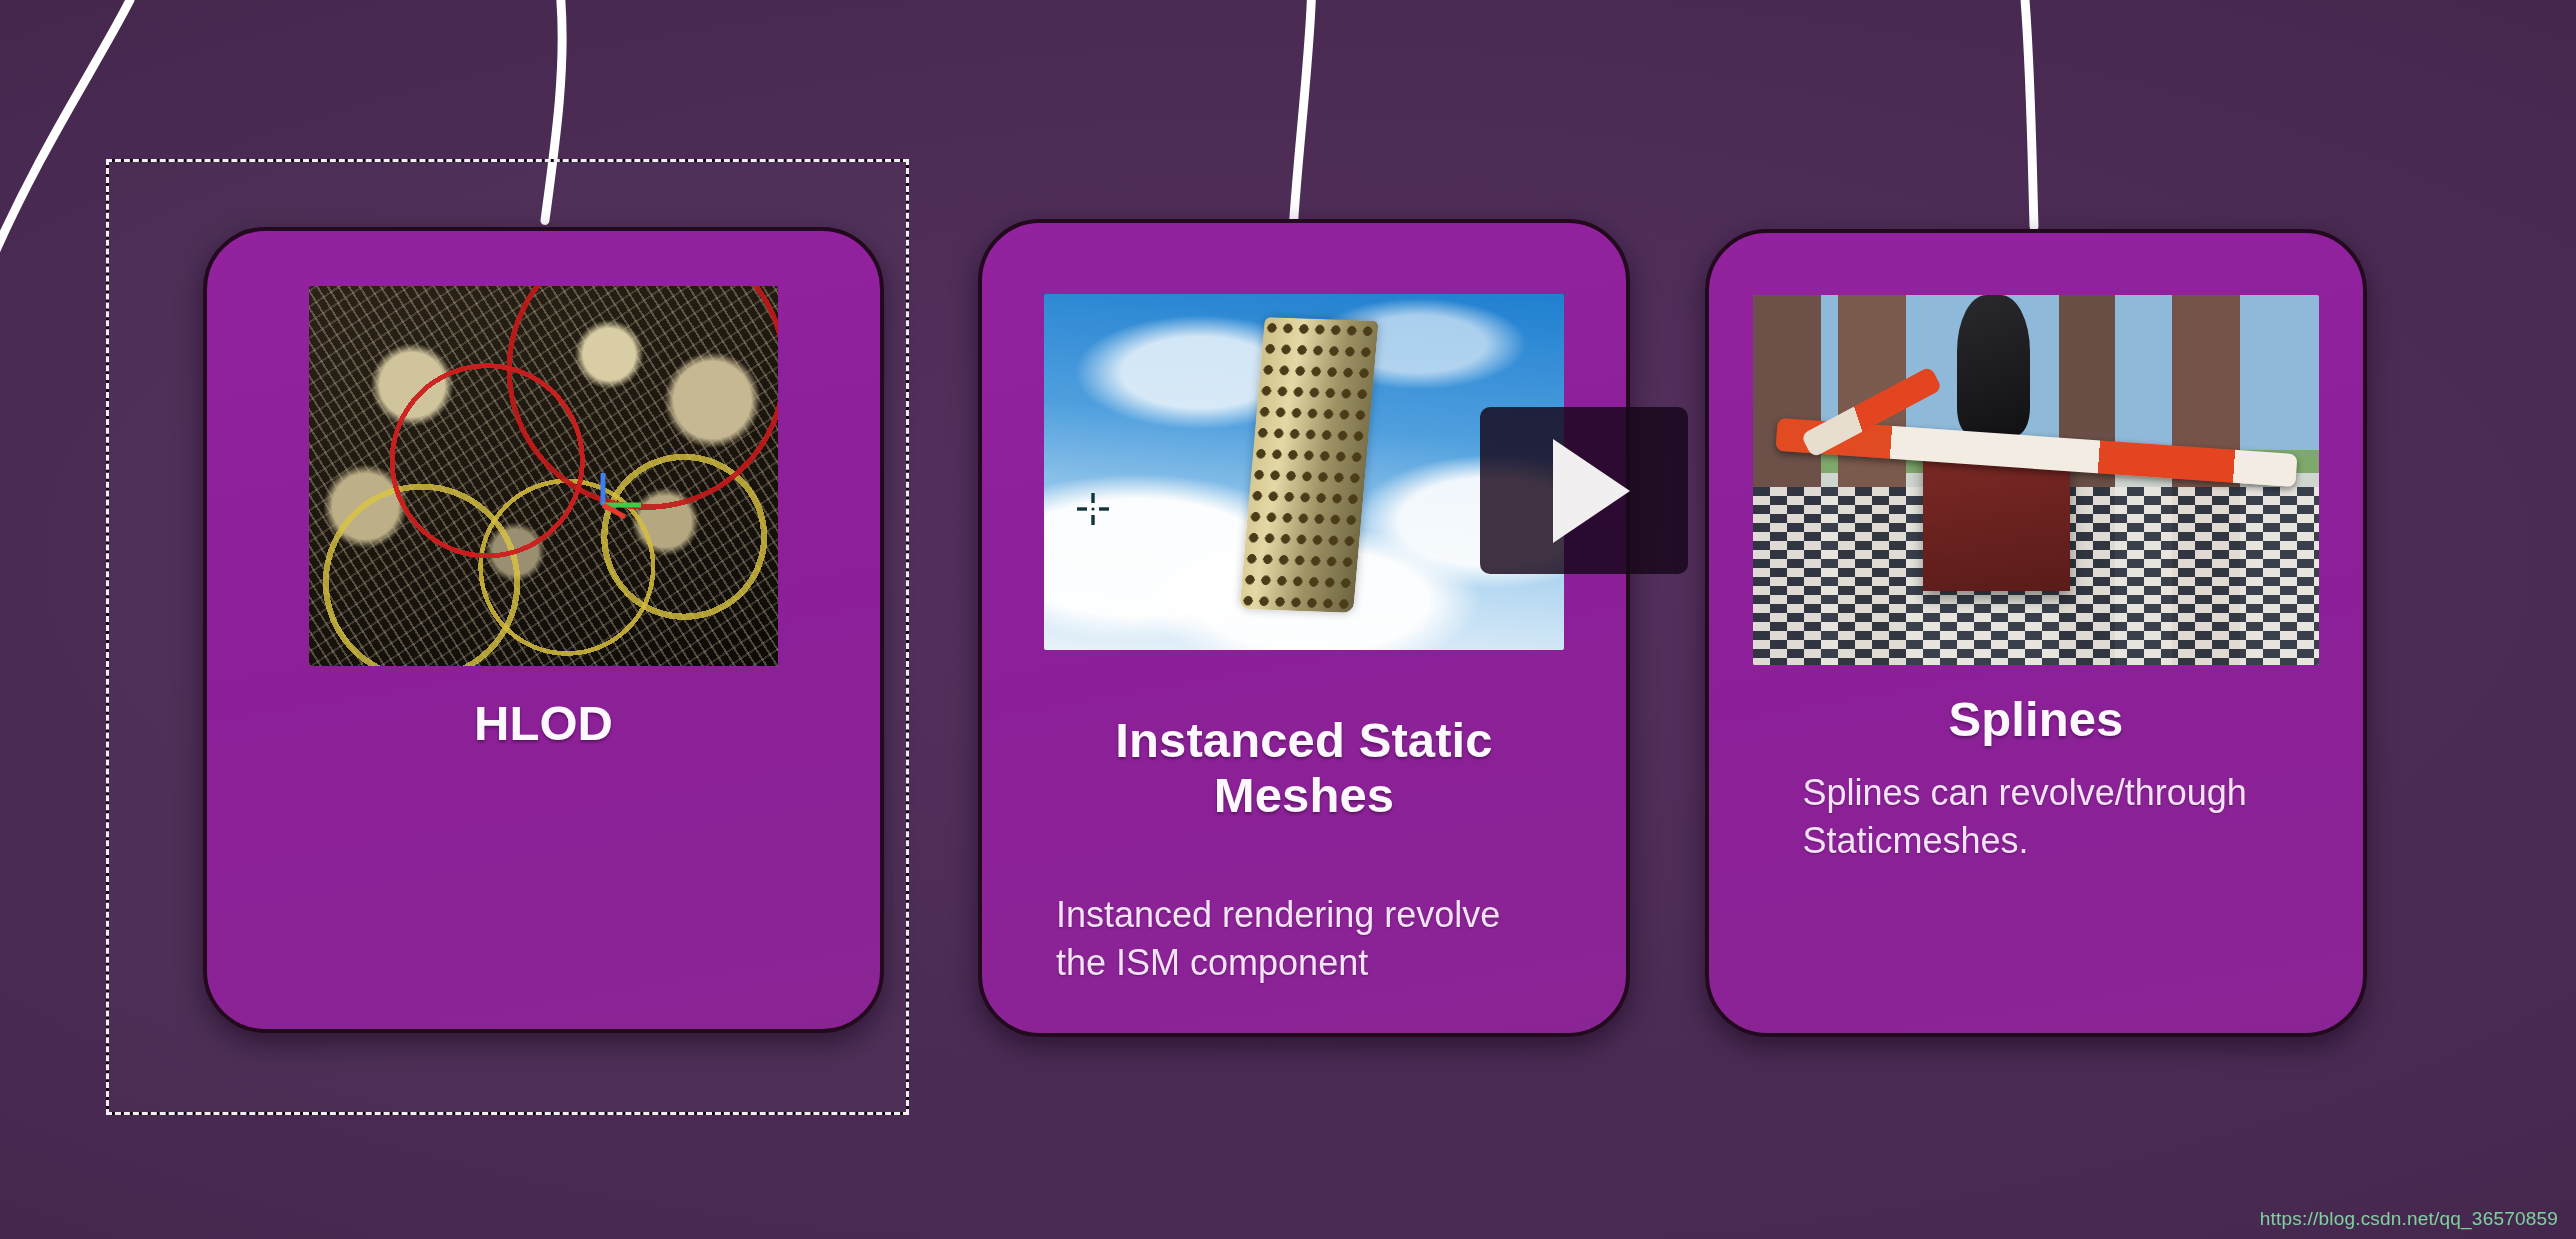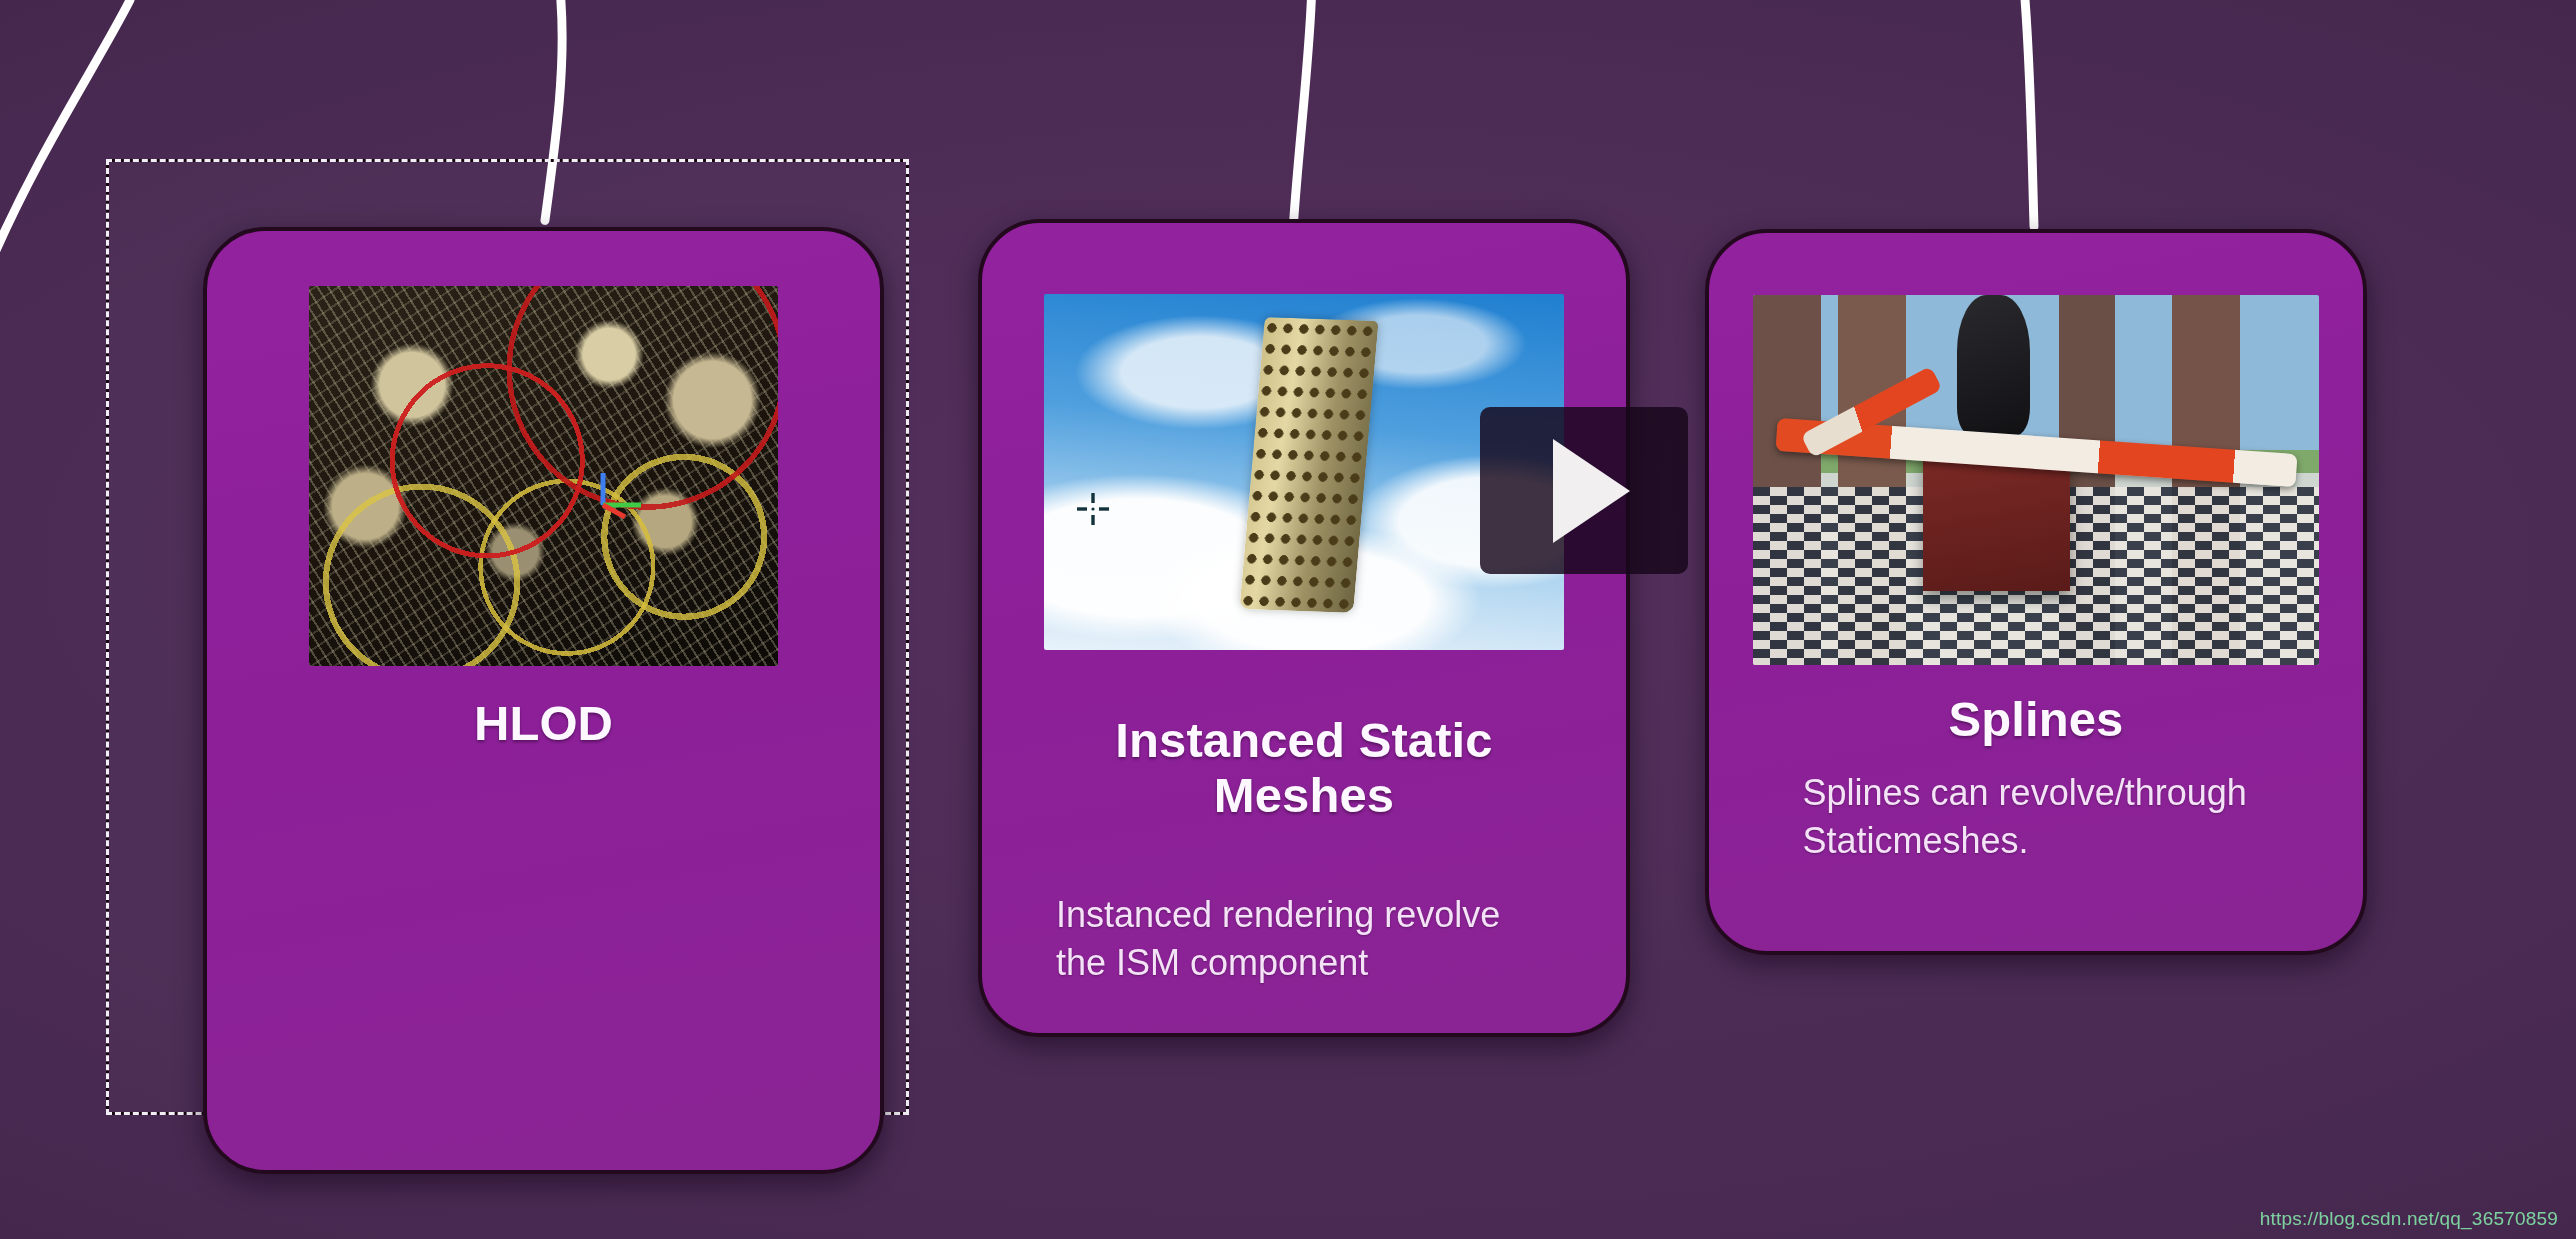--- a/index.html
+++ b/index.html
@@ -68,33 +68,33 @@
     letter-spacing:0.1px;
     text-shadow:0 2px 3px rgba(30,5,35,.45);
   }
   .card-desc {
     color:#f4e2f7;
     line-height:1.34;
     text-shadow:0 1px 2px rgba(30,5,35,.35);
   }
 
   
-  #card-hlod { left:203px; top:227px; width:681px; height:947px; }
+  #card-hlod { left:203px; top:227px; width:681px; height:806px; }
   #card-hlod .card-thumb { width:469px; height:380px; margin-top:55px; }
   #card-hlod .card-title { font-size:49px; margin-top:30px; }
   #card-hlod .card-desc  { font-size:36px; width:469px; margin-top:22px; text-align:left; }
 
   
   #card-ism { left:978px; top:219px; width:652px; height:818px;gap:30px; }
   #card-ism .card-thumb { width:520px; height:356px; margin-top:71px; }
   #card-ism .card-title { font-size:49px; margin-top:33px; width:516px; }
   #card-ism .card-desc  { font-size:36px; width:496px; margin-top:38px; text-align:left; }
 
   
-  #card-splines { left:1705px; top:229px; width:662px; height:726px; }
+  #card-splines { left:1705px; top:229px; width:662px; height:808px; }
   #card-splines .card-thumb { width:566px; height:370px; margin-top:62px; }
   #card-splines .card-title { font-size:49px; margin-top:27px; }
   #card-splines .card-desc  { font-size:36px; width:467px; margin-top:22px; text-align:left; }
 
   
   .art { position:absolute; inset:0; }
 
   
   .art-hlod {
     background:

